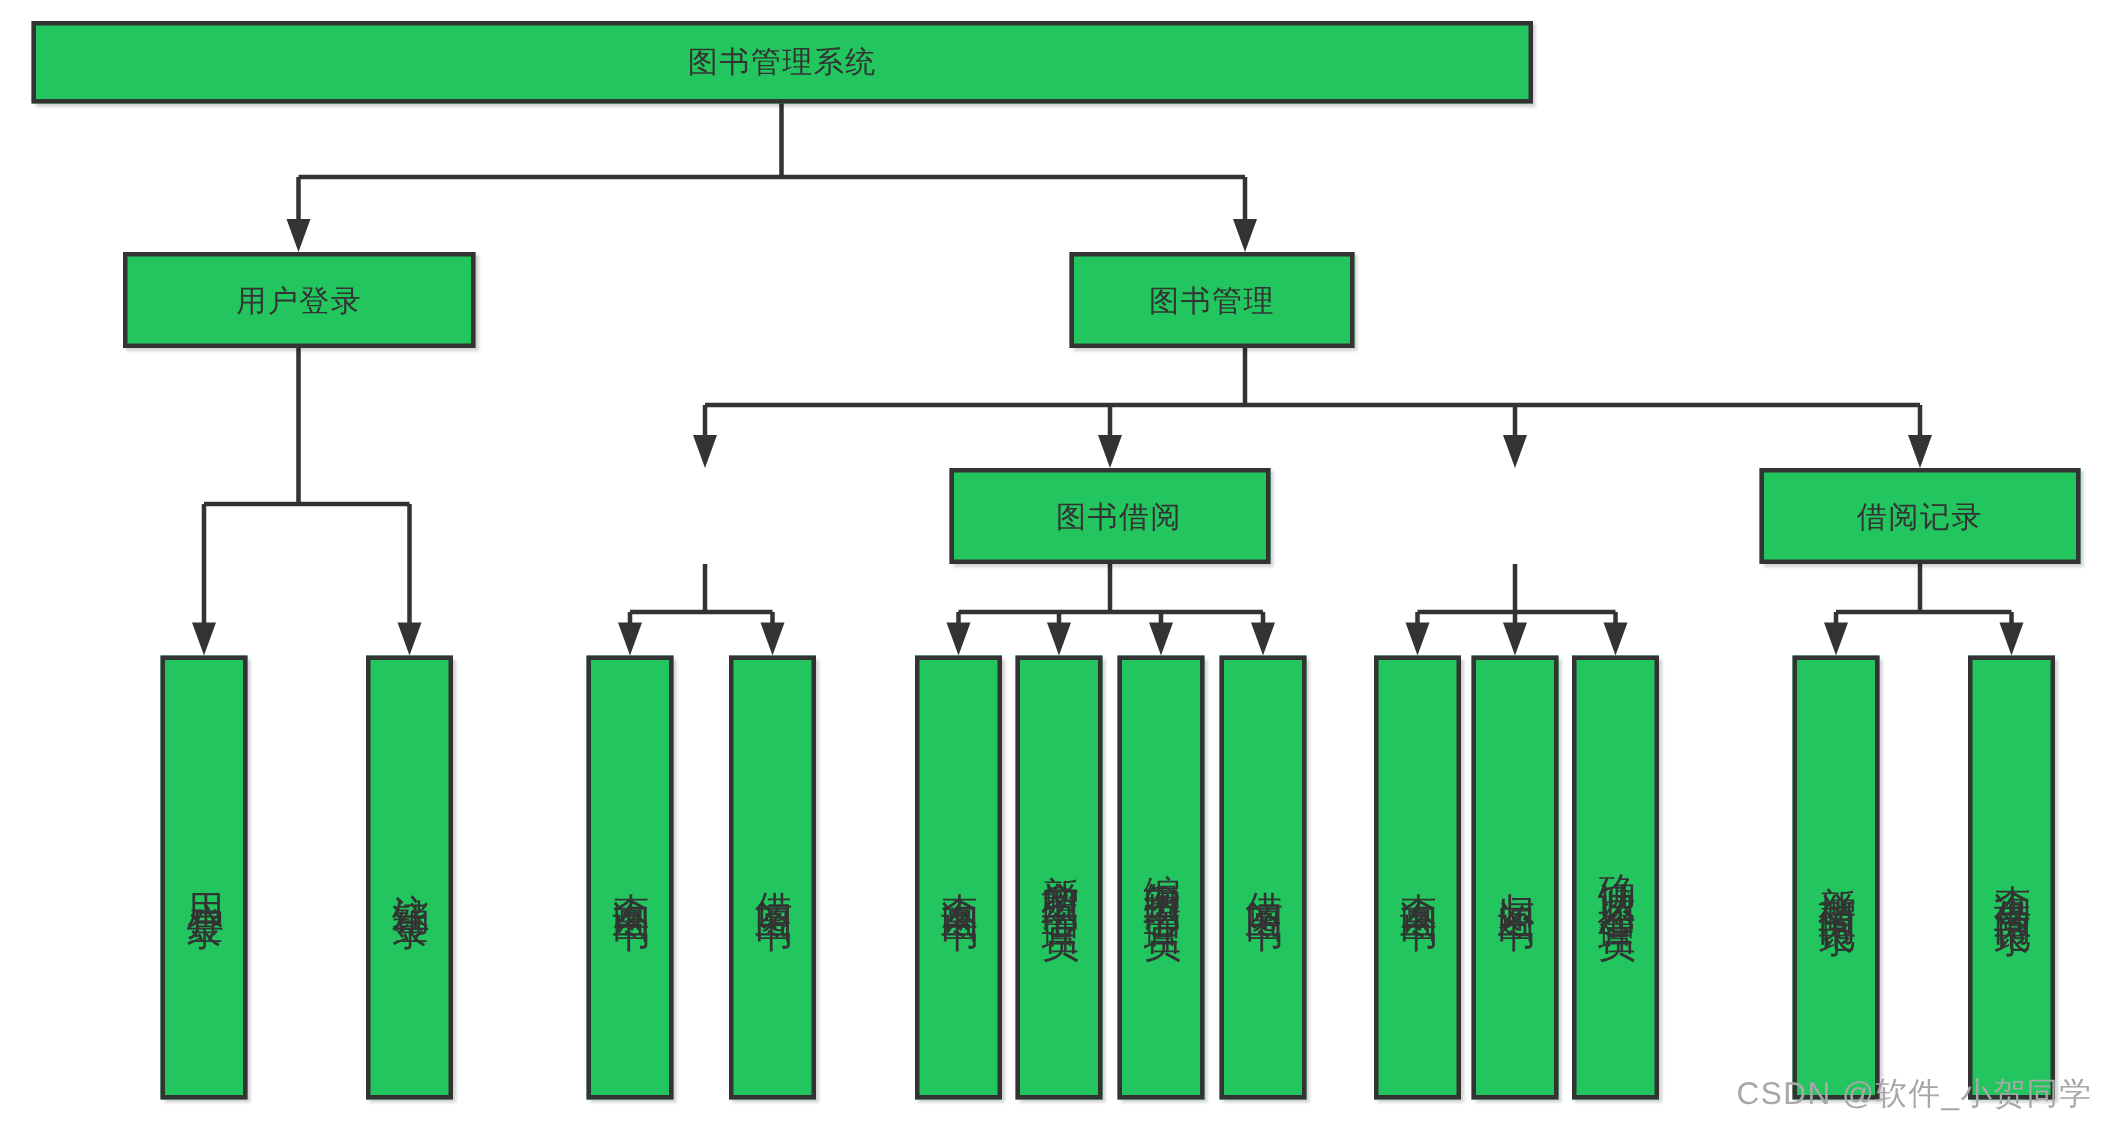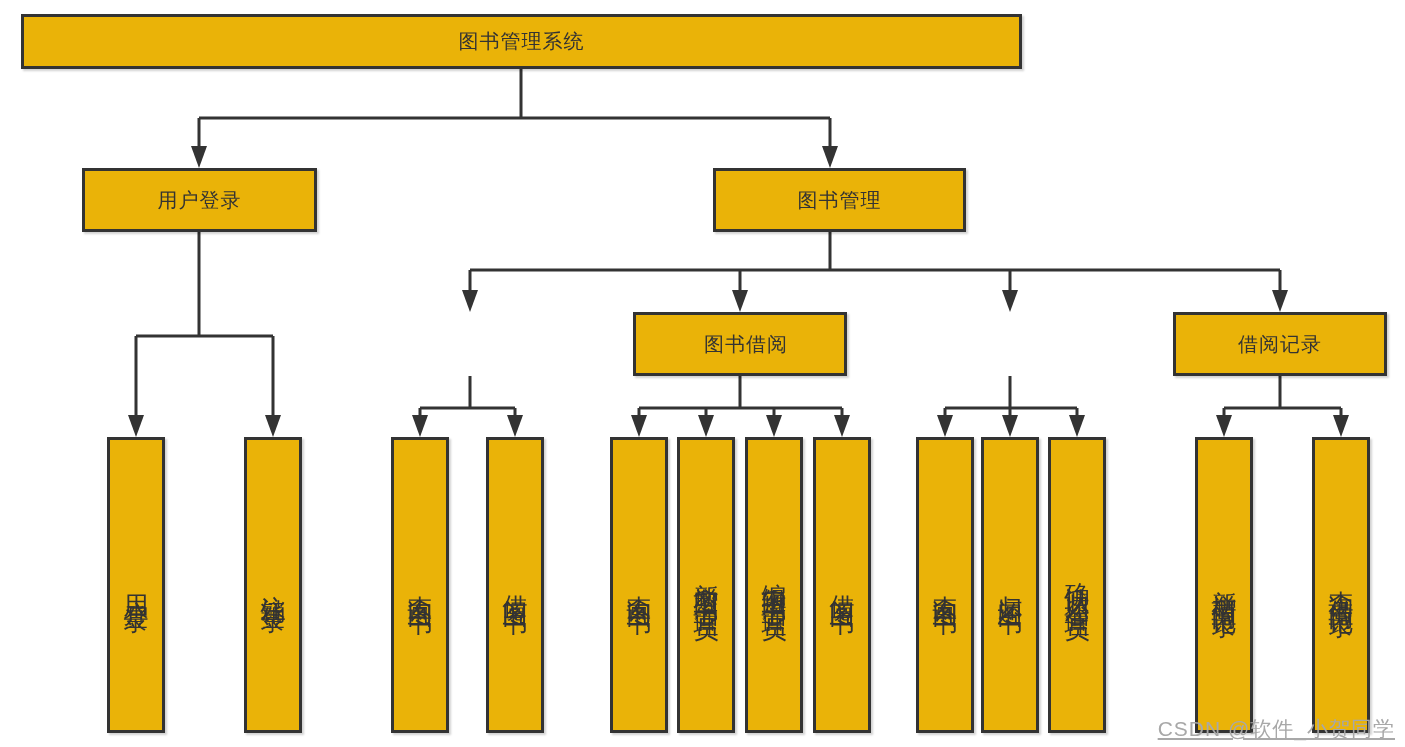--- a/index.html
+++ b/index.html
@@ -9,21 +9,21 @@
     height: 747px;
     background: #ffffff;
     font-family: "Liberation Sans", sans-serif;
     color: #333333;
     overflow: hidden;
   }
   .node {
     position: absolute;
     box-sizing: border-box;
     border: 3px solid #333333;
-    background: #eab308;
+    background: #22c55e;
     display: flex;
     align-items: center;
     justify-content: center;
     box-shadow: 2px 2px 2px rgba(0,0,0,0.18);
   }
   .h-node { font-size: 20px; letter-spacing: 1px; }
   .v-node span {
     writing-mode: vertical-rl;
     text-orientation: mixed;
     font-size: 25px;
@@ -36,26 +36,25 @@
     left: 0; top: 0;
     width: 1405px; height: 747px;
   }
   .watermark {
     position: absolute;
     right: 10px;
     bottom: 4px;
     font-size: 21px;
     color: #a8a8a8;
     letter-spacing: 1px;
-    text-decoration: underline;
   }
   
   #n-root   { left: 21px;  top: 14px;  width: 1001px; height: 55px; }
   #n-login  { left: 82px;  top: 168px; width: 235px;  height: 64px; }
-  #n-mgmt   { left: 713px; top: 168px; width: 253px;  height: 64px; }
+  #n-mgmt   { left: 713px; top: 168px; width: 190px;  height: 64px; }
   #n-rec    { left: 363px; top: 312px; width: 214px;  height: 64px; }
   #n-borrow { left: 633px; top: 312px; width: 214px;  height: 64px; padding-left: 12px; }
   #n-cur    { left: 903px; top: 312px; width: 215px;  height: 64px; }
   #n-hist   { left: 1173px;top: 312px; width: 214px;  height: 64px; }
   .leaf { top: 437px; width: 58px; height: 296px; }
   #l1  { left: 107px; }  #l2  { left: 244px; }
   #l3  { left: 391px; }  #l4  { left: 486px; }
   #l5  { left: 610px; }  #l6  { left: 677px; }
   #l7  { left: 745px; }  #l8  { left: 813px; }
   #l9  { left: 916px; }  #l10 { left: 981px; }  #l11 { left: 1048px; }

